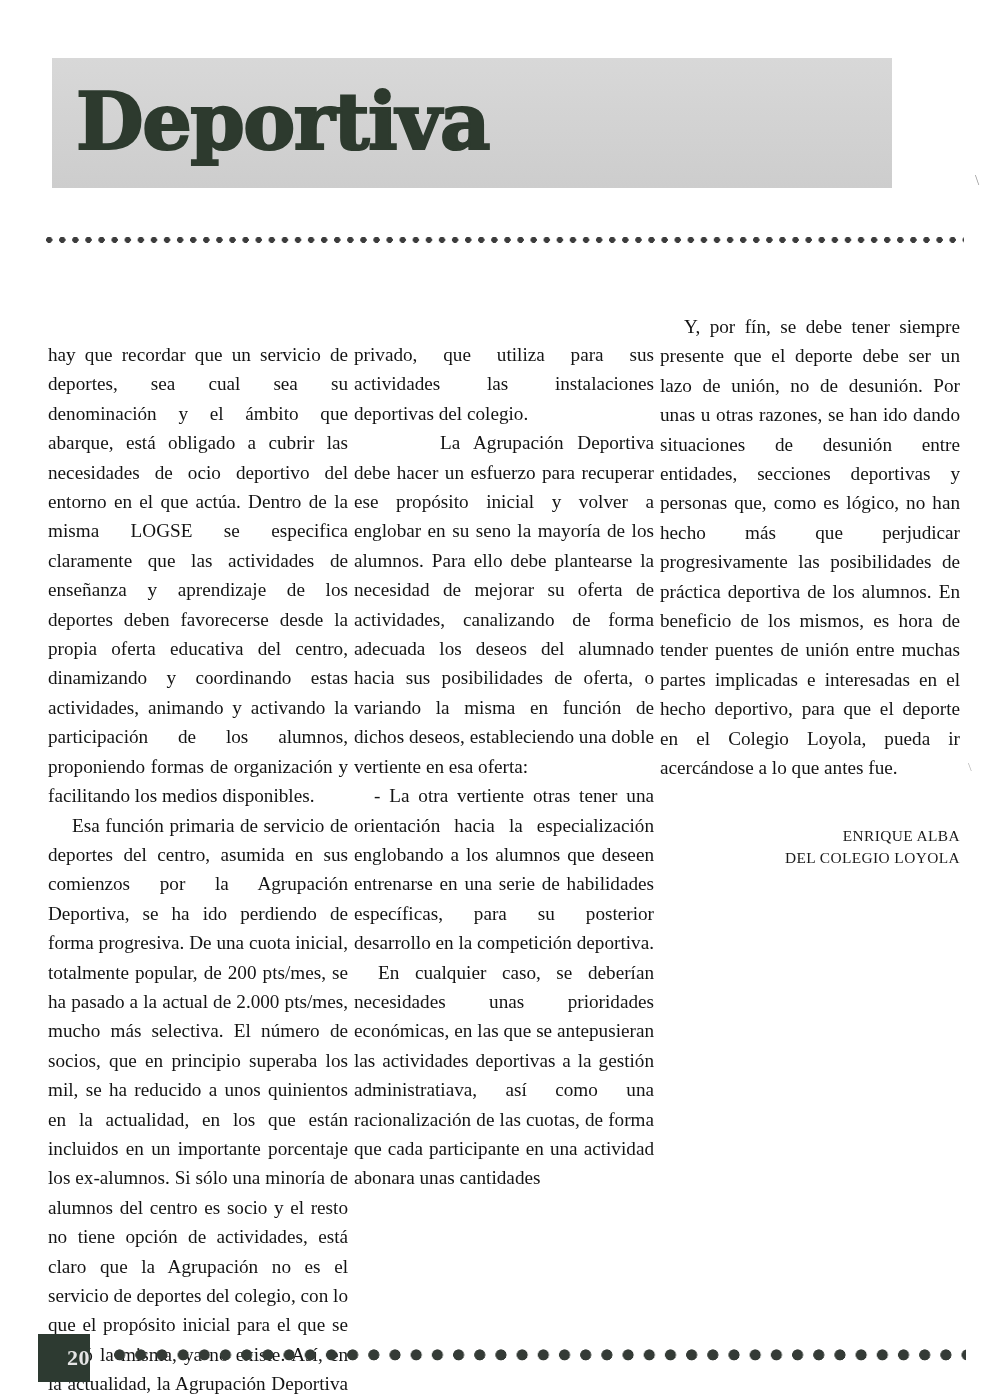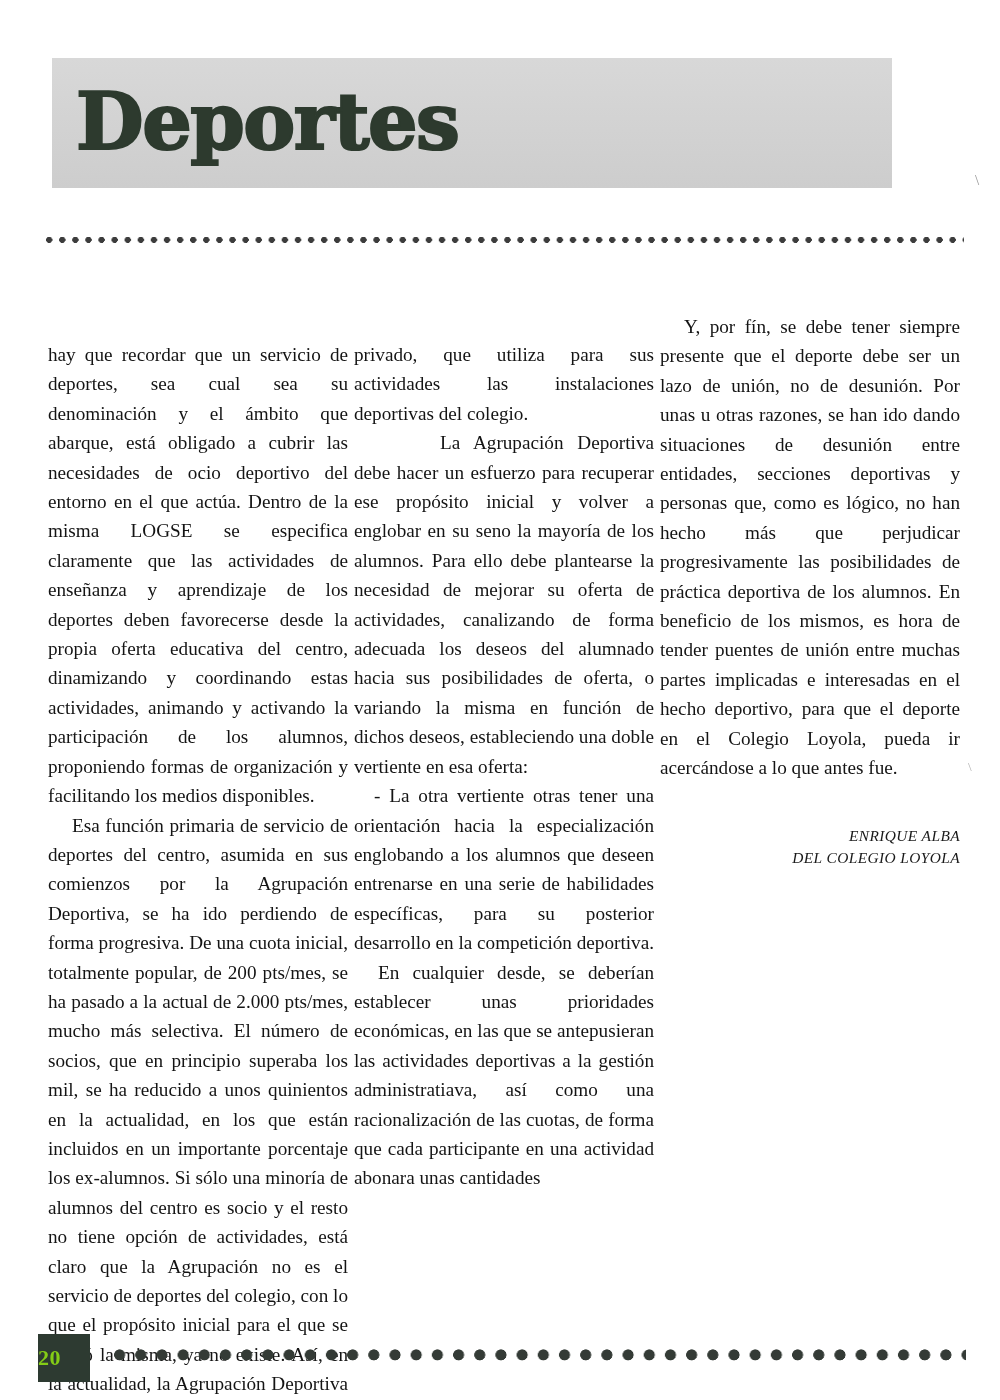--- a/index.html
+++ b/index.html
@@ -116,69 +116,68 @@
   }
   .column p.indent      { text-indent: 24px; }
   .column p.indent-wide { text-indent: 86px; }
   .column p.flush       { text-indent: 0; margin-top: 28px; }
   .column p.dash        { text-indent: 20px; }
 
   
   .signature {
     margin-top: 42px;
     text-align: right;
-    font-style: italic;
     font-size: 15.4px;
     line-height: 22.5px;
     letter-spacing: 0.4px;
     color: #1a1a1a;
   }
   .signature div { white-space: nowrap; }
 
   
   .page-number {
     position: absolute;
     left: 38px;
     top: 1334px;
     width: 52px;
     height: 48px;
     background: #2d3a31;
-    color: #84cc16;
+    color: #e5e5e5;
     font-weight: 700;
     font-size: 22px;
     line-height: 48px;
-    text-align: left;
+    text-align: right;
     letter-spacing: 0.5px;
   }
 </style>
 </head>
 <body>
 
 <div class="page">
 
   <div class="header-band"></div>
-  <div class="section-title">Deportes</div>
+  <div class="section-title">Deportiva</div>
 
   <div class="scan-mark">\</div>
   <div class="scan-mark-2">\</div>
 
   <div class="dot-rule dot-rule-top"></div>
 
   <div class="columns">
 
     <div class="column">
       <p class="flush">hay que recordar que un servicio de deportes, sea cual sea su denominación y el ámbito que abarque, está obligado a cubrir las necesidades de ocio deportivo del entorno en el que actúa. Dentro de la misma LOGSE se especifica claramente que las actividades de enseñanza y aprendizaje de los deportes deben favorecerse desde la propia oferta educativa del centro, dinamizando y coordinando estas actividades, animando y activando la participación de los alumnos, proponiendo formas de organización y facilitando los medios disponibles.</p>
       <p class="indent">Esa función primaria de servicio de deportes del centro, asumida en sus comienzos por la Agrupación Deportiva, se ha ido perdiendo de forma progresiva. De una cuota inicial, totalmente popular, de 200 pts/mes, se ha pasado a la actual de 2.000 pts/mes, mucho más selectiva. El número de socios, que en principio superaba los mil, se ha reducido a unos quinientos en la actualidad, en los que están incluidos en un importante porcentaje los ex-alumnos. Si sólo una minoría de alumnos del centro es socio y el resto no tiene opción de actividades, está claro que la Agrupación no es el servicio de deportes del colegio, con lo que el propósito inicial para el que se fundó la misma, ya no existe. Así, en la actualidad, la Agrupación Deportiva no es más que un club</p>
     </div>
 
     <div class="column">
       <p class="flush">privado, que utiliza para sus actividades las instalaciones deportivas del colegio.</p>
       <p class="indent-wide">La Agrupación Deportiva debe hacer un esfuerzo para recuperar ese propósito inicial y volver a englobar en su seno la mayoría de los alumnos. Para ello debe plantearse la necesidad de mejorar su oferta de actividades, canalizando de forma adecuada los deseos del alumnado hacia sus posibilidades de oferta, o variando la misma en función de dichos deseos, estableciendo una doble vertiente en esa oferta:</p>
       <p class="dash">- La otra vertiente otras tener una orientación hacia la especialización englobando a los alumnos que deseen entrenarse en una serie de habilidades específicas, para su posterior desarrollo en la competición deportiva.</p>
-      <p class="indent">En cualquier desde, se deberían establecer unas prioridades económicas, en las que se antepusieran las actividades deportivas a la gestión administratiava, así como una racionalización de las cuotas, de forma que cada participante en una actividad abonara unas cantidades</p>
+      <p class="indent">En cualquier caso, se deberían necesidades unas prioridades económicas, en las que se antepusieran las actividades deportivas a la gestión administratiava, así como una racionalización de las cuotas, de forma que cada participante en una actividad abonara unas cantidades</p>
     </div>
 
     <div class="column">
       <p class="indent">Y, por fín, se debe tener siempre presente que el deporte debe ser un lazo de unión, no de desunión. Por unas u otras razones, se han ido dando situaciones de desunión entre entidades, secciones deportivas y personas que, como es lógico, no han hecho más que perjudicar progresivamente las posibilidades de práctica deportiva de los alumnos. En beneficio de los mismos, es hora de tender puentes de unión entre muchas partes implicadas e interesadas en el hecho deportivo, para que el deporte en el Colegio Loyola, pueda ir acercándose a lo que antes fue.</p>
 
       <div class="signature">
         <div>ENRIQUE ALBA</div>
         <div>DEL COLEGIO LOYOLA</div>
       </div>
     </div>

